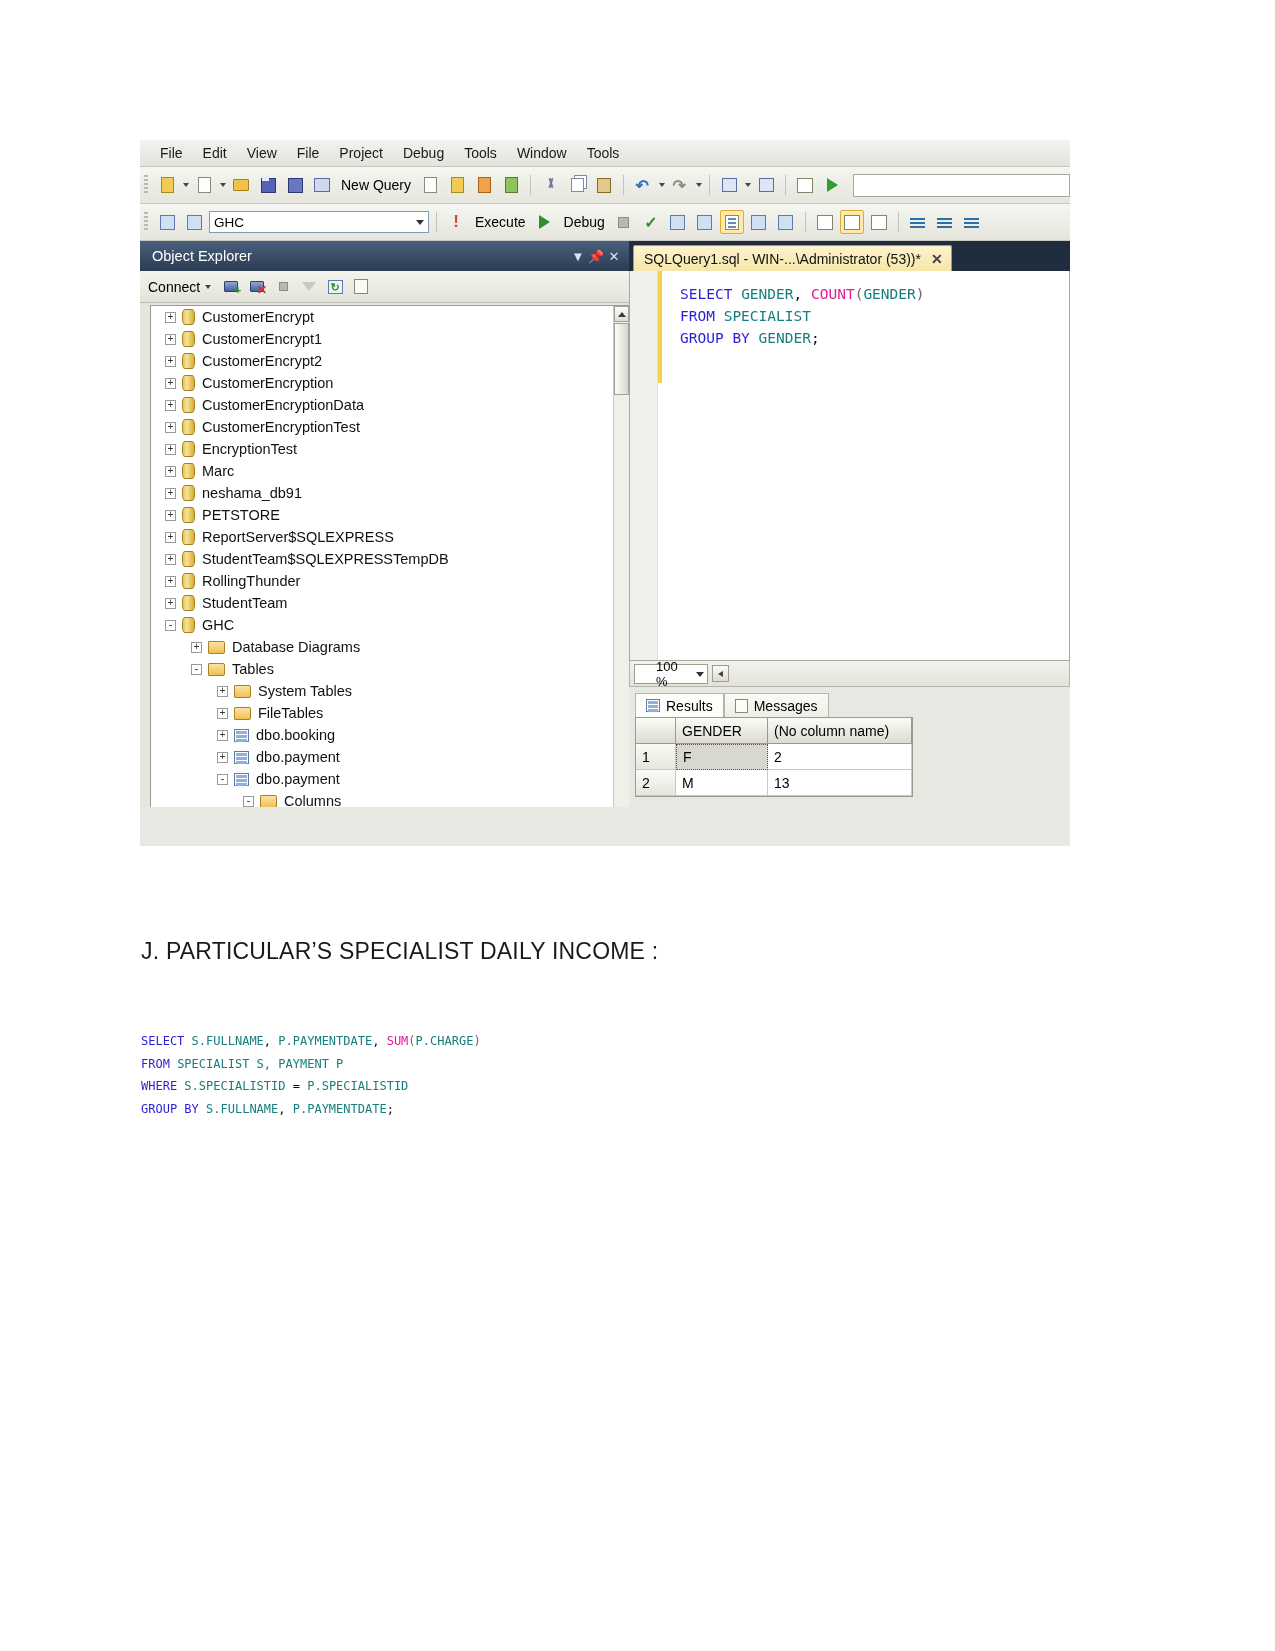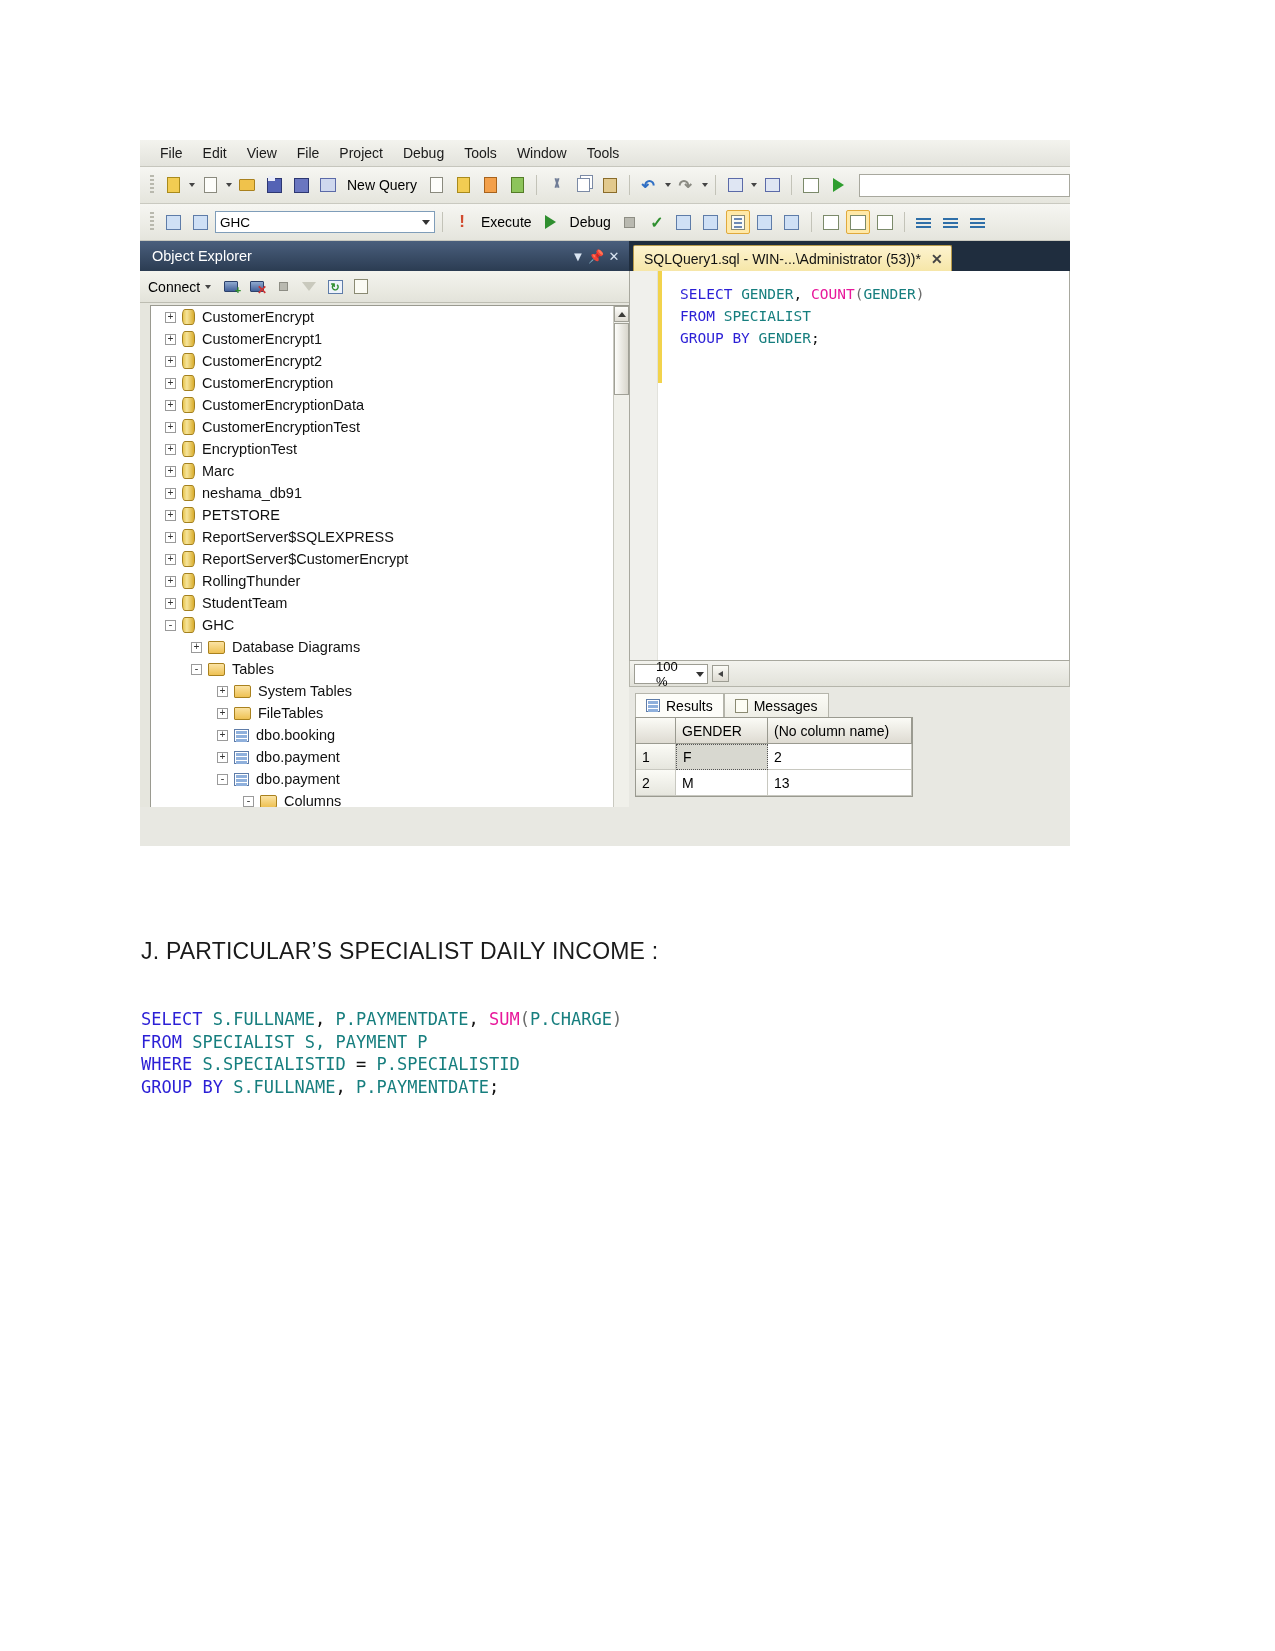--- a/index.html
+++ b/index.html
@@ -56,21 +56,21 @@
     font-size:14px;
   }
   .menubar .mi { padding:3px 10px; cursor:default; color:#1a1a1a; }
 
   
   .toolbar {
     height:37px;
     background:linear-gradient(to bottom,#f6f6f2,#e5e5dd);
     border-bottom:1px solid #c9c9c0;
     display:flex; align-items:center;
-    padding-left:6px; gap:3px;
+    gap:3px;
   }
   .grip { width:4px; height:20px; margin:0 4px;
     background:repeating-linear-gradient(to bottom,#b9b9ae 0 2px,transparent 2px 4px); }
   .tbtn { width:24px; height:24px; position:relative; display:flex;
           align-items:center; justify-content:center; border-radius:2px; }
   .tbtn.on { background:#ffe9a8; border:1px solid #e0a93c; }
   .sep { width:1px; height:20px; background:#c3c3b8; margin:0 4px; }
   .arrowdn { width:0;height:0;border-left:3.5px solid transparent;
              border-right:3.5px solid transparent;border-top:4px solid #444;margin-left:1px;}
   .tlabel { font-size:14px; padding:0 4px; white-space:nowrap; }
@@ -218,23 +218,23 @@
   .grid .cell.num{background:linear-gradient(to bottom,#fbfbf6,#e6e6de);justify-content:flex-start;}
   .grid .cell.selcell{background:#d8d8d0;border:1px dotted #555;}
   .w-num{width:40px;} .w-gender{width:92px;} .w-noname{width:144px;}
 
   
   .doc-heading{
     position:absolute;left:141px;top:938px;width:900px;
     font-size:23px;color:#1a1a1a;letter-spacing:.2px;
   }
   .doc-code{
-    position:absolute;left:141px;top:1008px;
+    position:absolute;left:141px;top:1030px;
     font-family:"DejaVu Sans Mono","Liberation Mono",monospace;
-    font-size:17px;line-height:22.5px;white-space:pre;
+    font-size:12px;line-height:22.5px;white-space:pre;
   }
 </style>
 </head>
 <body>
 
 <div id="ssms">
 
 
   <div class="menubar">
     <span class="mi">File</span>
@@ -489,21 +489,21 @@
               <span>PETSTORE</span>
             </div>
             <div class="row" style="padding-left: 14px;">
               <span class="exp">+</span>
               <span class="db-ic"></span>
               <span>ReportServer$SQLEXPRESS</span>
             </div>
             <div class="row" style="padding-left: 14px;">
               <span class="exp">+</span>
               <span class="db-ic"></span>
-              <span>ReportServer$CustomerEncrypt</span>
+              <span>StudentTeam$SQLEXPRESSTempDB</span>
             </div>
             <div class="row" style="padding-left: 14px;">
               <span class="exp">+</span>
               <span class="db-ic"></span>
               <span>RollingThunder</span>
             </div>
             <div class="row" style="padding-left: 14px;">
               <span class="exp">+</span>
               <span class="db-ic"></span>
               <span>StudentTeam</span>

